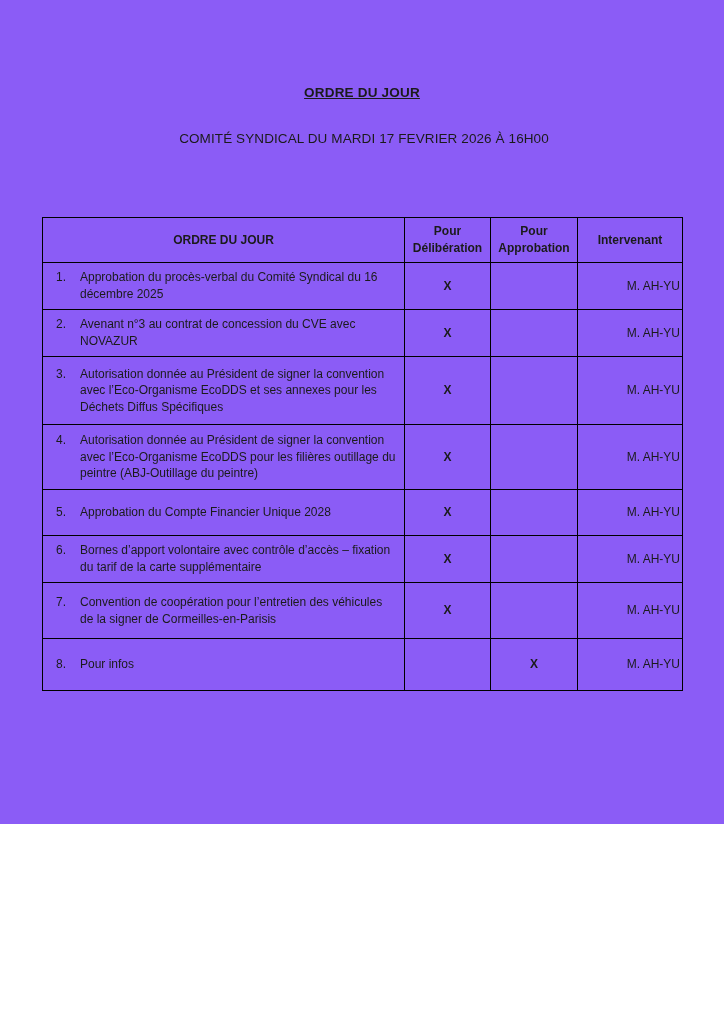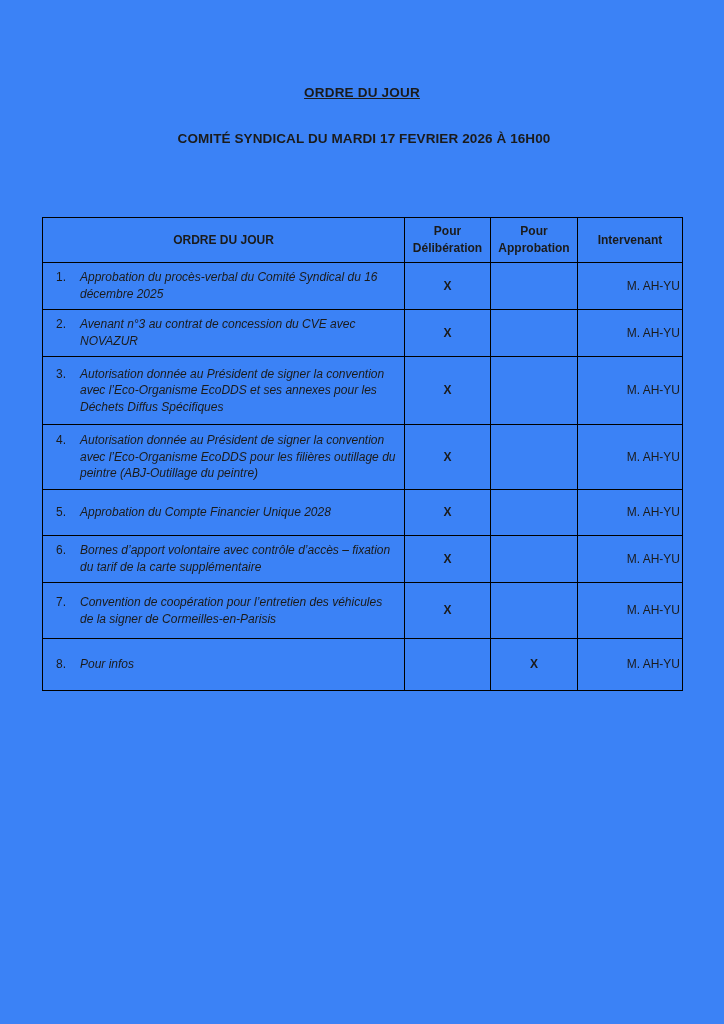--- a/index.html
+++ b/index.html
@@ -4,39 +4,39 @@
 <style>
   * { margin: 0; padding: 0; box-sizing: border-box; }
   html, body {
     width: 724px; height: 1024px;
     background: #ffffff;
     font-family: "Liberation Sans", sans-serif;
     color: #1b1b1b;
   }
   .page {
     position: relative;
-    width: 724px; height: 1024px;
-    background: #3b82f6;
+    width: 724px; height: 824px;
+    background: #8b5cf6;
     overflow: hidden;
   }
   .doc-title {
     position: absolute;
     top: 85px; left: 0; right: 0;
     text-align: center;
     font-size: 13.5px;
     font-weight: bold;
     text-decoration: underline;
     letter-spacing: 0.2px;
   }
   .doc-subtitle {
     position: absolute;
     top: 131px; left: 4px; right: 0;
     text-align: center;
     font-size: 13.5px;
-    font-weight: bold;
+    font-weight: normal;
     letter-spacing: 0.1px;
   }
   table.agenda {
     position: absolute;
     left: 42px; top: 217px;
     width: 640px;
     border-collapse: collapse;
     table-layout: fixed;
     font-size: 12px;
     color: #1b1b1b;
@@ -48,21 +48,21 @@
   }
   table.agenda th {
     font-weight: bold;
     text-align: center;
     padding: 5px 3px;
     height: 45px;
   }
   td.item-cell { padding: 6px 8px 6px 13px; }
   .item-wrap { display: flex; align-items: flex-start; }
   .item-num { flex: 0 0 24px; }
-  .item-text { flex: 1; font-style: italic; }
+  .item-text { flex: 1; }
   td.mark-cell {
     text-align: center;
     font-weight: bold;
     padding: 2px;
   }
   td.intervenant-cell {
     text-align: right;
     padding: 2px;
   }
   tr.h-r1 { height: 47px; }

